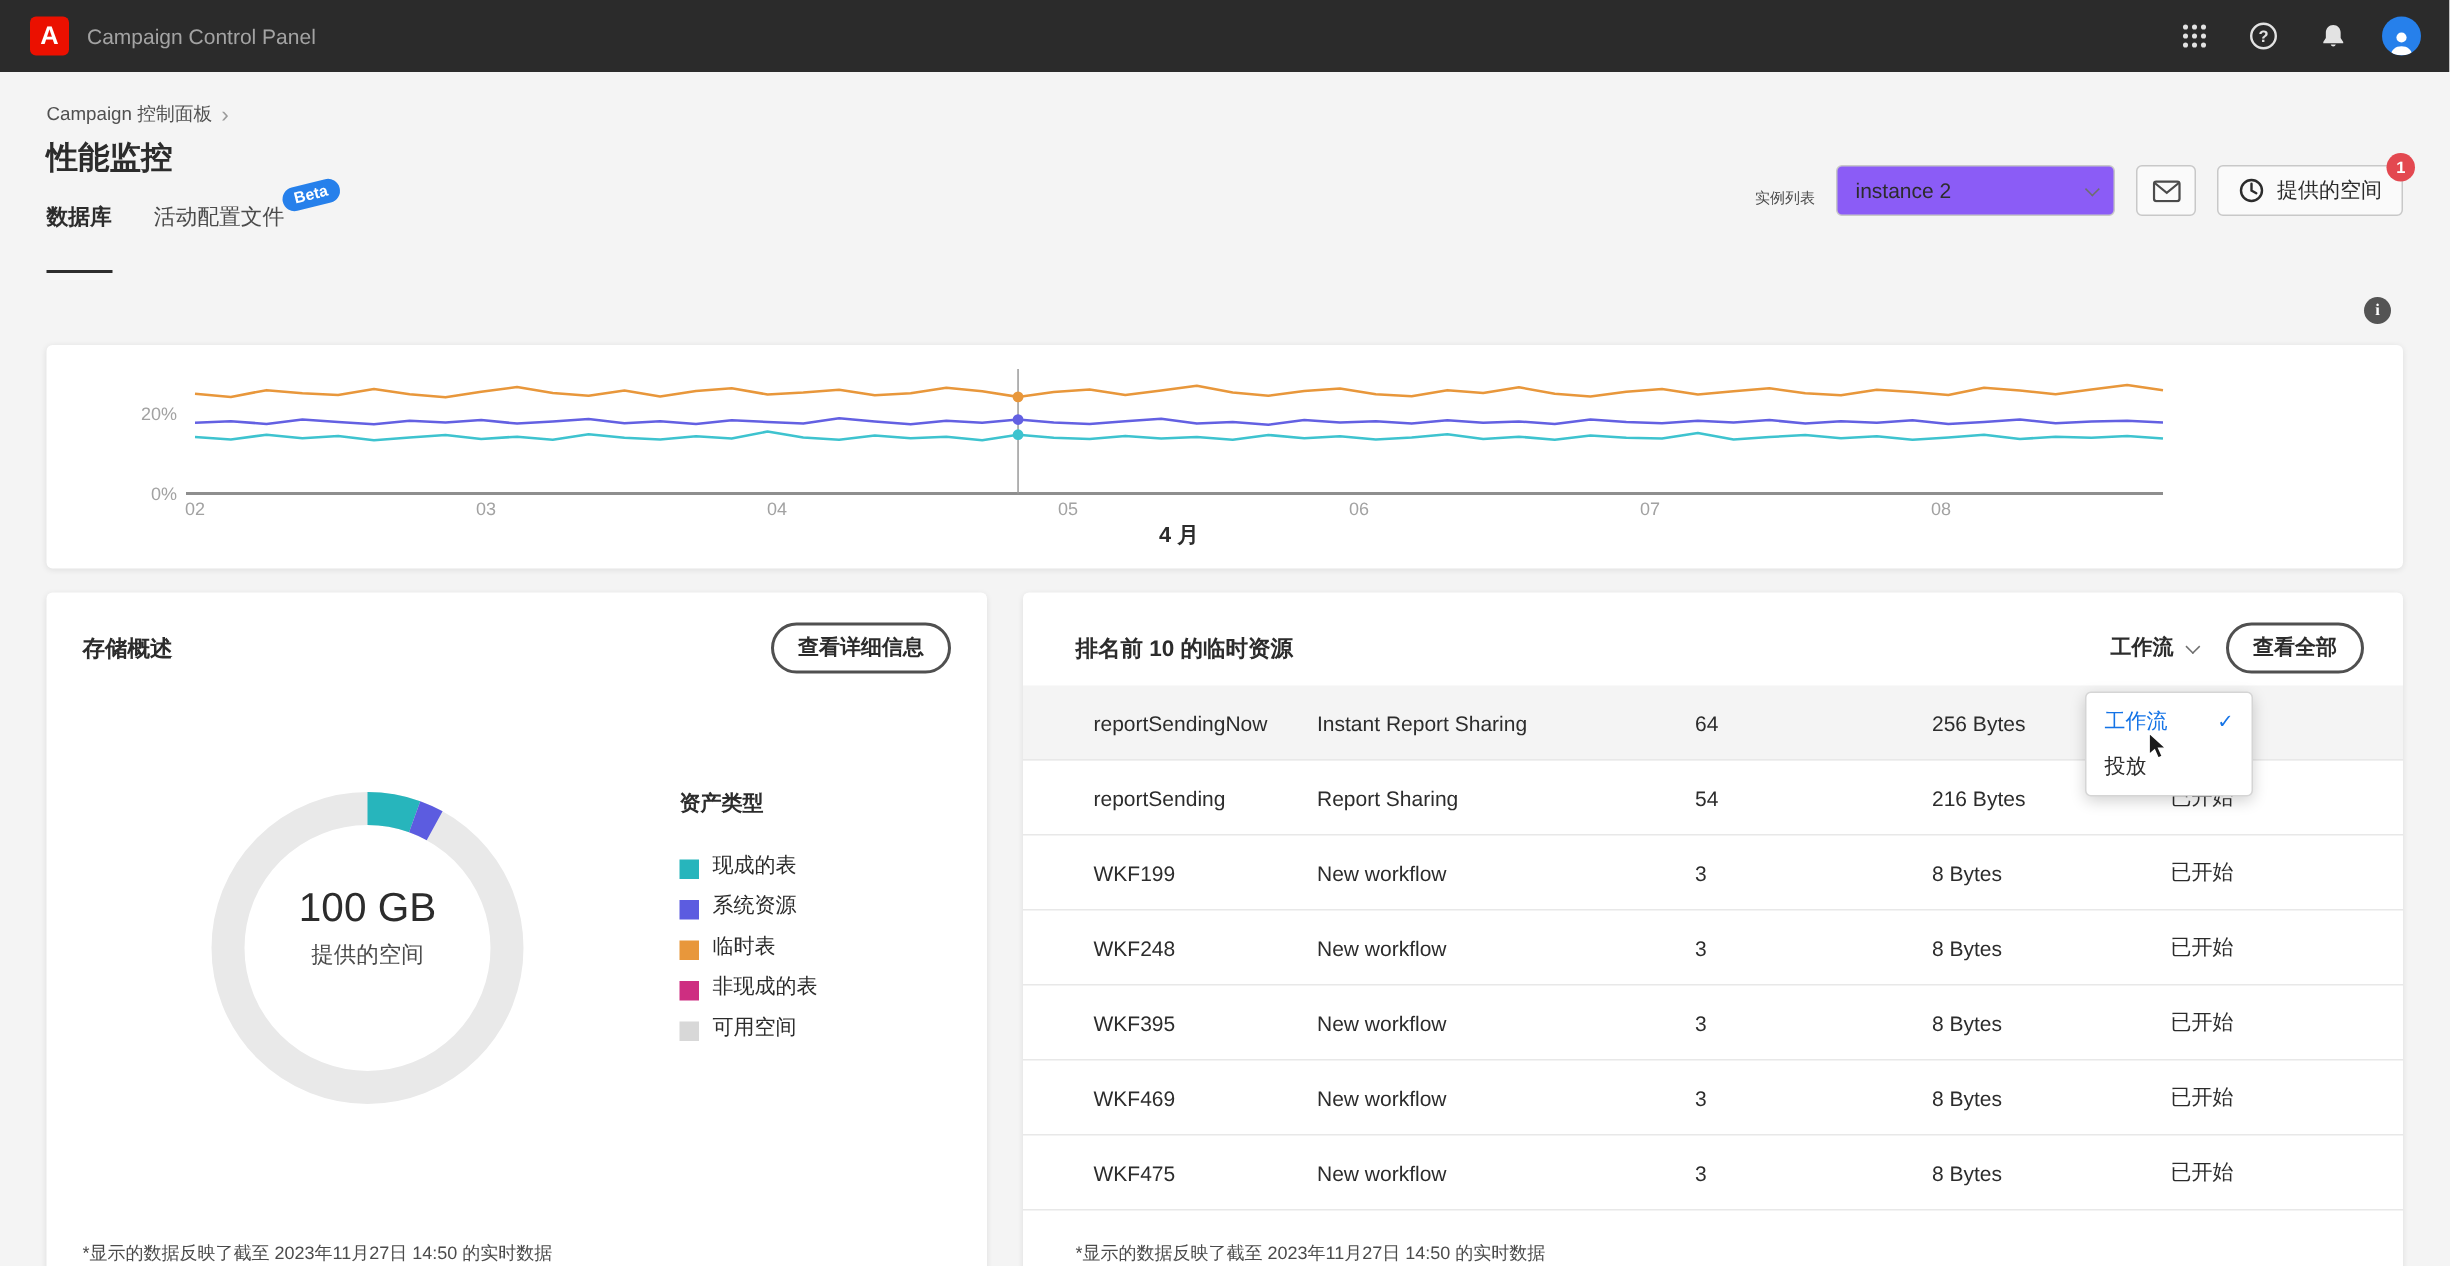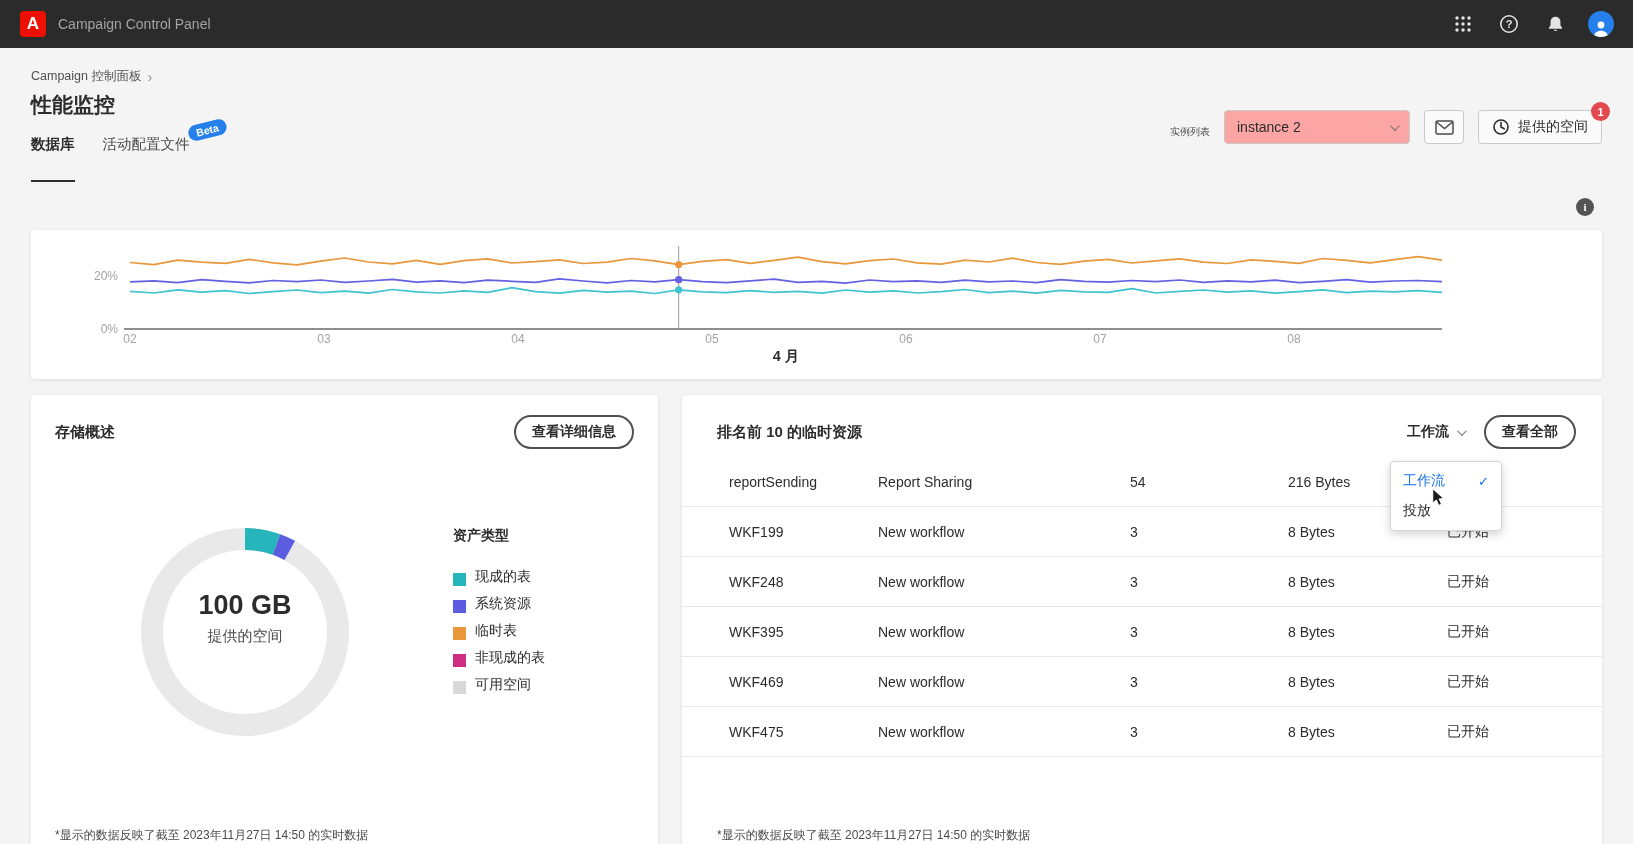--- a/index.html
+++ b/index.html
@@ -19,21 +19,21 @@
   .page-header { position:relative; padding:20px 31px 0 31px; }
   .breadcrumb { font-size:12.5px; color:#505050; display:flex; align-items:center; gap:6px; cursor:pointer; }
   .crumb-chevron { color:#9a9a9a; font-size:15px; line-height:10px; }
   .page-title { font-size:21px; font-weight:700; margin-top:6px; color:#2c2c2c; }
   .tabs { display:flex; gap:28px; margin-top:16px; }
   .tab { position:relative; font-size:14.5px; color:#4b4b4b; padding-bottom:26px; cursor:pointer; }
   .tab.active { color:#2c2c2c; font-weight:700; border-bottom:2px solid #2c2c2c; }
   .beta-badge { position:absolute; top:-13px; right:-37px; background:#2680eb; color:#fff; font-size:10.5px; font-weight:700; padding:2px 8px; border-radius:9px; transform:rotate(-14deg); }
   .header-controls { position:absolute; top:62px; right:31px; display:flex; align-items:center; gap:14px; }
   .inst-label { font-size:10px; color:#4b4b4b;margin-top:10px; }
-  .select-box { width:186px; height:34px; background:#fca5a5; border:1px solid #c8c8c8; border-radius:4px; display:flex; align-items:center; justify-content:space-between; padding:0 12px; font-size:14px; cursor:pointer; }
+  .select-box { width:186px; height:34px; background:#8b5cf6; border:1px solid #c8c8c8; border-radius:4px; display:flex; align-items:center; justify-content:space-between; padding:0 12px; font-size:14px; cursor:pointer; }
   .chev { width:7px; height:7px; border-right:1.7px solid #6e6e6e; border-bottom:1.7px solid #6e6e6e; transform:rotate(45deg) translateY(-2px); display:inline-block; }
   .icon-btn { width:40px; height:34px; background:#fafafa; border:1px solid #c8c8c8; border-radius:4px; display:flex; align-items:center; justify-content:center; cursor:pointer; }
   .jobs-btn { position:relative; height:34px; background:#fafafa; border:1px solid #c8c8c8; border-radius:4px; display:flex; align-items:center; gap:8px; padding:0 13px; font-size:14px; color:#2c2c2c; cursor:pointer; }
   .badge { position:absolute; top:-9px; right:-9px; width:19px; height:19px; border-radius:50%; background:#e34850; color:#fff; font-size:11px; font-weight:700; display:flex; align-items:center; justify-content:center; }
 
   
   .info-row { display:flex; justify-content:flex-end; margin:16px 39px 14px 31px; }
   .info-icon { width:18px; height:18px; border-radius:50%; background:#545454; color:#fff; font-size:11px; font-weight:700; font-family:"Liberation Serif",serif; display:flex; align-items:center; justify-content:center; cursor:pointer; }
 
   
@@ -47,21 +47,21 @@
   .storage-card { width:627px; height:462px; position:relative; padding:20px 24px; }
   .resources-card { flex:1; height:462px; position:relative; padding-top:20px; }
 
   .card-head { display:flex; align-items:center; justify-content:space-between; }
   .card-title { font-size:15px; font-weight:700; }
   .pill-btn { border:2px solid #505050; background:#fff; border-radius:17px; font-size:14px; font-weight:700; color:#2c2c2c; padding:6px 16px; cursor:pointer; font-family:inherit; }
 
   
   .donut-wrap { position:absolute; left:104px; top:127px; width:220px; height:220px; }
   .donut-center { position:absolute; inset:0; display:flex; flex-direction:column; align-items:center; justify-content:center; transform:translateY(-14px); text-align:center; }
-  .donut-total { font-size:27px; font-weight:700; }
+  .donut-total { font-size:27px; font-weight:400; }
   .donut-sub { font-size:15px; color:#4b4b4b; margin-top:6px; }
   .legend { position:absolute; left:422px; top:132px; }
   .legend-title { font-size:14px; font-weight:700; margin-bottom:14px; }
   .legend-item { display:flex; align-items:flex-end; gap:9px; height:27px; }
   .swatch { width:13px; height:13px; display:inline-block; }
   .legend-label { font-size:14px; color:#2c2c2c; }
   .footnote { position:absolute; left:24px; top:432px; font-size:12px; color:#4b4b4b; }
   .resources-card .footnote { left:35px; }
 
   
@@ -251,20 +251,27 @@
         <button class="dd-trigger">
           <span>工作流</span>
           <span class="chev"></span>
         </button>
         <button class="pill-btn">查看全部</button>
       </div>
     </div>
 
     <div class="table">
       <div class="tbody" id="resource-rows">
+          <div class="trow hl">
+    <span>reportSendingNow</span>
+    <span>Instant Report Sharing</span>
+    <span>64</span>
+    <span>256 Bytes</span>
+    <span></span>
+  </div>
           <div class="trow">
     <span>reportSending</span>
     <span>Report Sharing</span>
     <span>54</span>
     <span>216 Bytes</span>
     <span>已开始</span>
   </div>
           <div class="trow">
     <span>WKF199</span>
     <span>New workflow</span>

